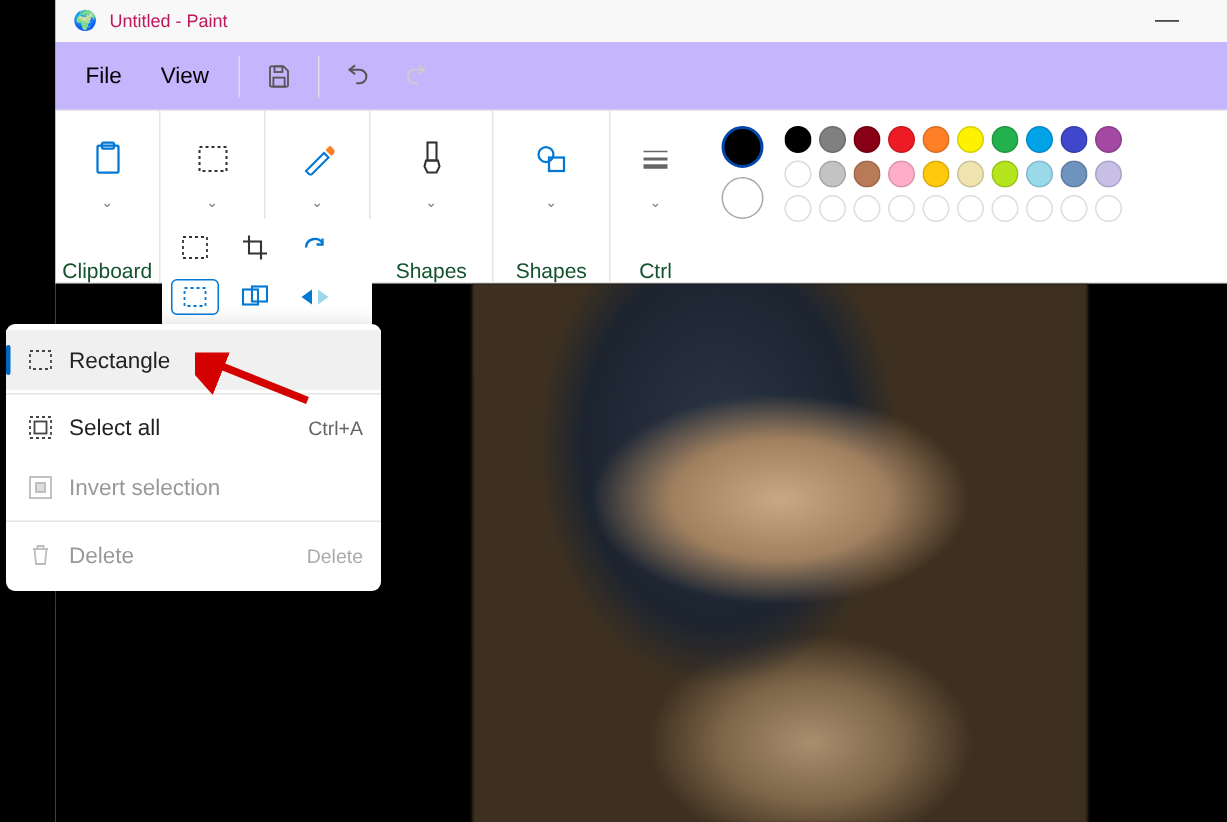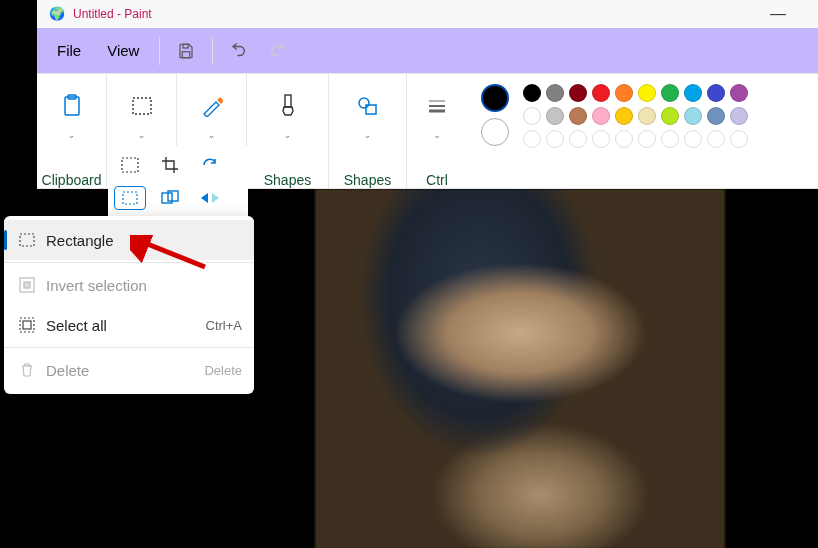--- a/index.html
+++ b/index.html
@@ -244,38 +244,38 @@
 <div class="dropdown">
   <div class="dd-item highlighted">
     <span class="ic">
       <svg width="16" height="14" viewBox="0 0 16 14" fill="none" stroke="#444" stroke-width="1.2" stroke-dasharray="2 2">
           <rect x="1" y="1" width="14" height="12"></rect>
         </svg>
     </span>
     <span>Rectangle</span>
   </div>
   <div class="dd-sep"></div>
+  <div class="dd-item">
+    <span class="ic">
+      <svg width="16" height="16" viewBox="0 0 16 16" fill="none" stroke="#444" stroke-width="1.2">
+          <rect x="1" y="1" width="14" height="14" stroke-dasharray="2 2"></rect>
+          <rect x="4" y="4" width="8" height="8"></rect>
+        </svg>
+    </span>
+    <span>Select all</span>
+    <span class="shortcut">Ctrl+A</span>
+  </div>
   <div class="dd-item disabled">
     <span class="ic">
       <svg width="16" height="16" viewBox="0 0 16 16" fill="none" stroke="#bbb" stroke-width="1.2">
           <rect x="1" y="1" width="14" height="14"></rect>
           <rect x="5" y="5" width="6" height="6" fill="#ddd"></rect>
         </svg>
     </span>
     <span>Invert selection</span>
-  </div>
-  <div class="dd-item">
-    <span class="ic">
-      <svg width="16" height="16" viewBox="0 0 16 16" fill="none" stroke="#444" stroke-width="1.2">
-          <rect x="1" y="1" width="14" height="14" stroke-dasharray="2 2"></rect>
-          <rect x="4" y="4" width="8" height="8"></rect>
-        </svg>
-    </span>
-    <span>Select all</span>
-    <span class="shortcut">Ctrl+A</span>
   </div>
   <div class="dd-sep"></div>
   <div class="dd-item disabled">
     <span class="ic">
       <svg width="14" height="16" viewBox="0 0 14 16" fill="none" stroke="#bbb" stroke-width="1.2">
           <path d="M2 4h10"></path>
           <path d="M5 4V2h4v2"></path>
           <path d="M3 4l1 10h6l1-10"></path>
         </svg>
     </span>

